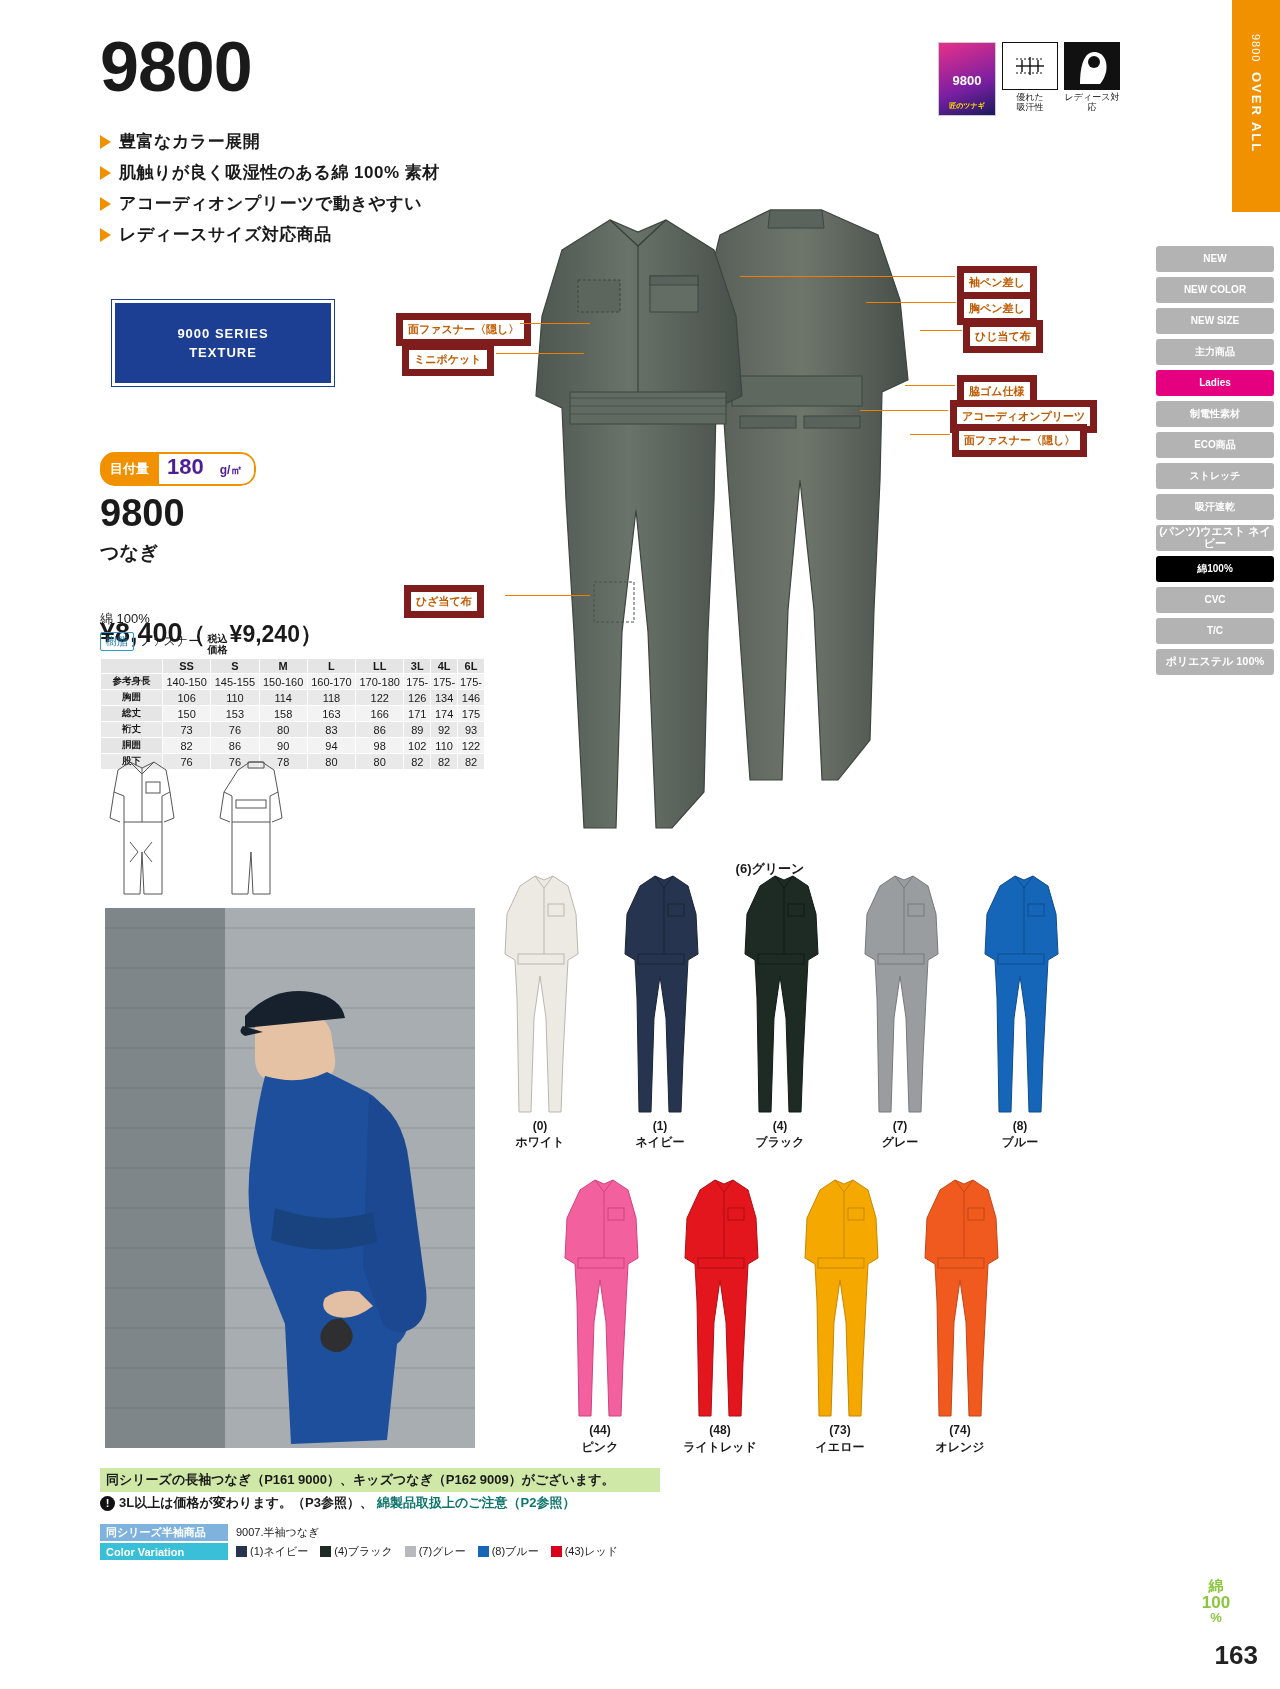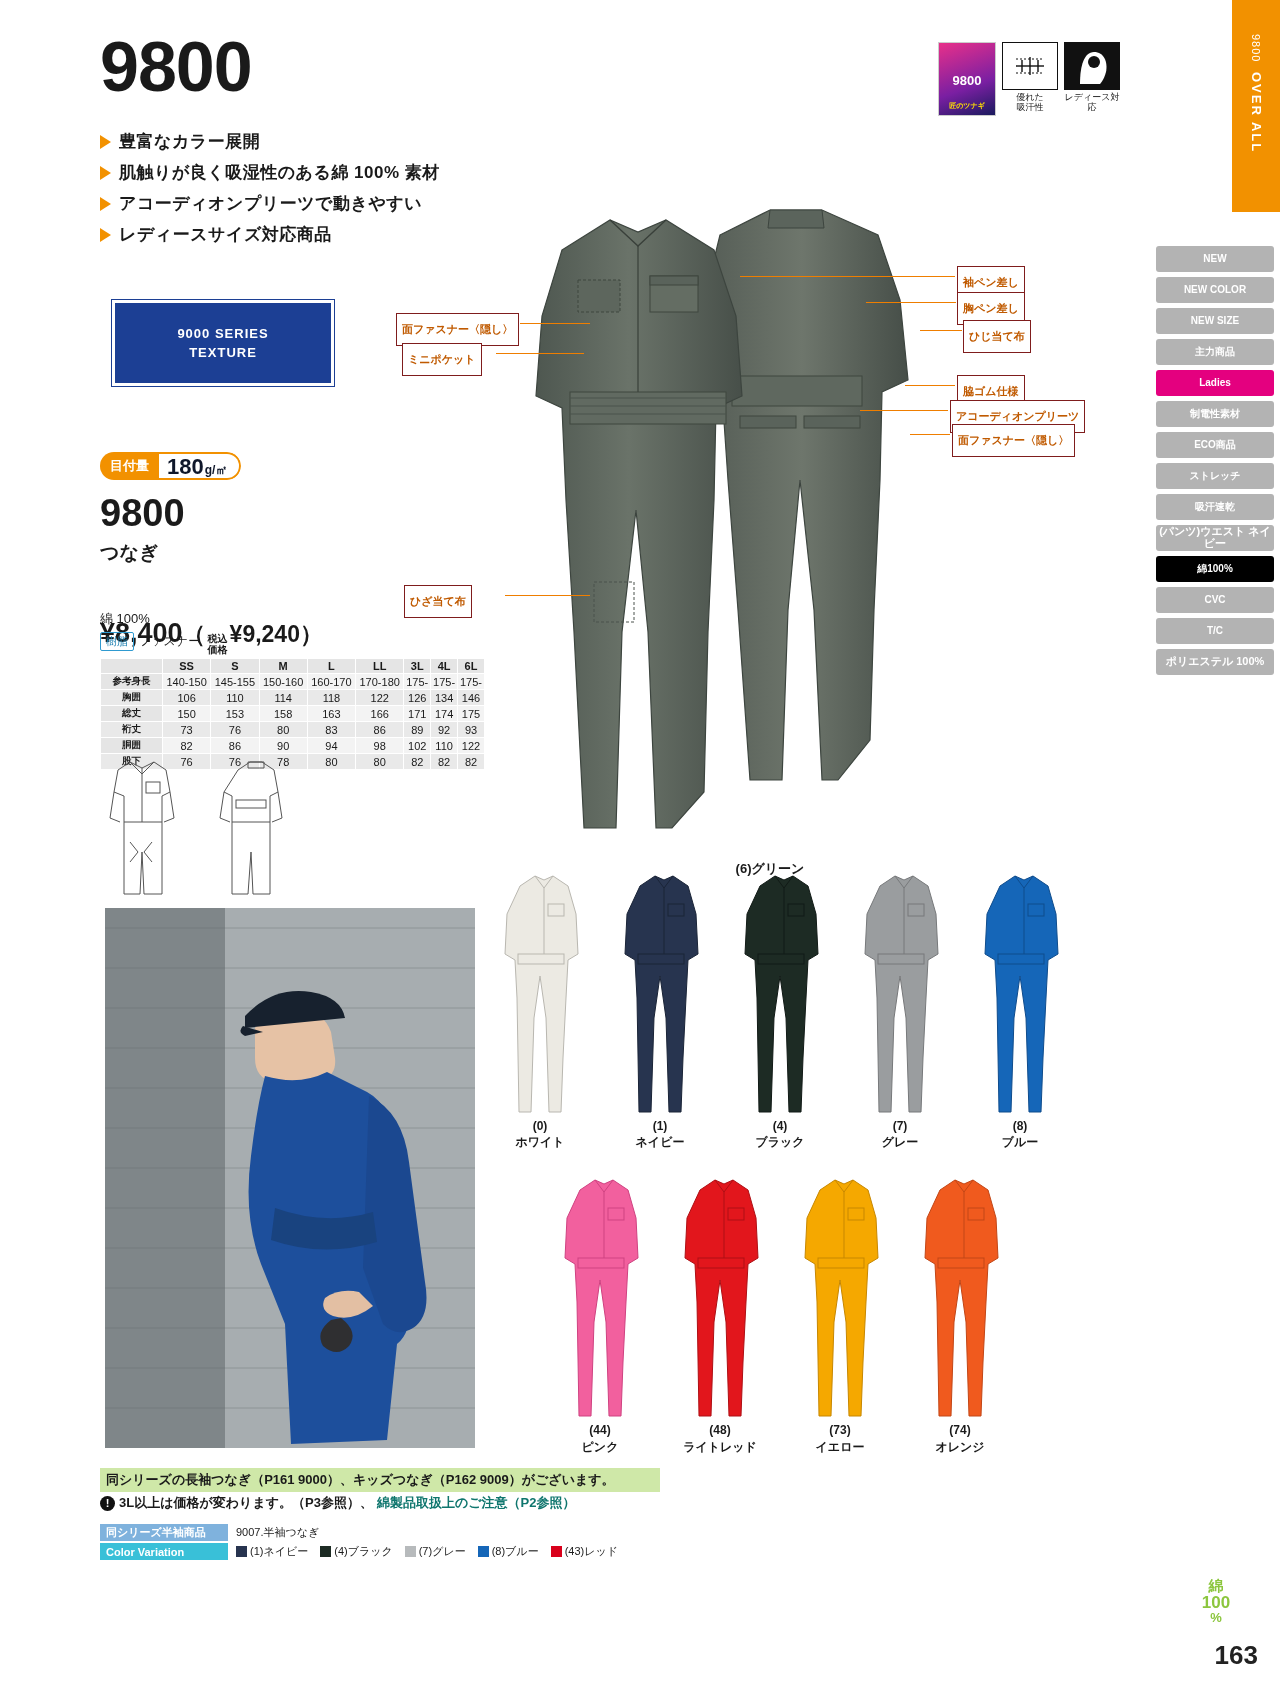--- a/index.html
+++ b/index.html
@@ -95,30 +95,30 @@
   .texture-badge {
     position:absolute; left:112px; top:300px; width:222px; height:86px;
     background:#1c3f94; color:#fff; display:flex; align-items:center; justify-content:center;
     text-align:center; font-size:13px; font-weight:bold; letter-spacing:1px; line-height:1.5;
     border:3px solid #fff; outline:1px solid #1c3f94;
   }
 
   
   .weight-row {
     position:absolute; left:100px; top:452px; display:flex; align-items:stretch;
-    height:28px; border-radius:15px; overflow:hidden;
+    height:34px; border-radius:15px; overflow:hidden;
   }
   .weight-label {
     background:#f29100; color:#fff; font-size:13px; font-weight:bold;
     padding:0 10px; display:flex; align-items:center;
   }
   .weight-val {
-    background:#fff; color:#0f172a; border:2px solid #f29100; border-left:none;
+    background:#fff; color:#4c1d95; border:2px solid #f29100; border-left:none;
     border-radius:0 15px 15px 0; padding:0 12px 0 8px;
-    display:flex; align-items:baseline; gap:1px; font-weight:bold;
+    display:flex; align-items:baseline; gap:16px; font-weight:bold;
   }
   .weight-val .n { font-size:22px; }
   .weight-val .u { font-size:12px; }
 
   .prod-code { position:absolute; left:100px; top:494px; font-size:38px; font-weight:bold; line-height:1;}
   .prod-name { position:absolute; left:100px; top:540px; font-size:19px; font-weight:bold;}
   .price-row { position:absolute; left:100px; top:570px; display:flex; align-items:baseline; font-weight:bold;}
   .price-main { font-size:27px;margin-top:48px; }
   .price-paren { font-size:23px; }
   .price-tax { font-size:10px; line-height:1.1; text-align:center; margin:0 2px;}
@@ -148,22 +148,22 @@
 
   
   .main-photo { position:absolute; left:470px; top:180px; width:600px; height:680px; }
   .garment-caption {
     position:absolute; left:470px; top:860px; width:600px; text-align:center;
     font-size:13px; font-weight:bold;
   }
 
   
   .callout {
-    position:absolute; border:1px solid #7f1d1d; color:#c05a00; background:#fff;
-    font-size:11px; padding:8px 5px; white-space:nowrap; font-weight:bold;
+    position:absolute; border:7px solid #7f1d1d; color:#c05a00; background:#fff;
+    font-size:11px; padding:2px 5px; white-space:nowrap; font-weight:bold;
   }
   .clline { position:absolute; background:#ef7e00; height:1px; }
 
   
   .model-photo {
     position:absolute; left:105px; top:908px; width:370px; height:540px;
     background:#9aa0a3; overflow:hidden;
   }
 
   

